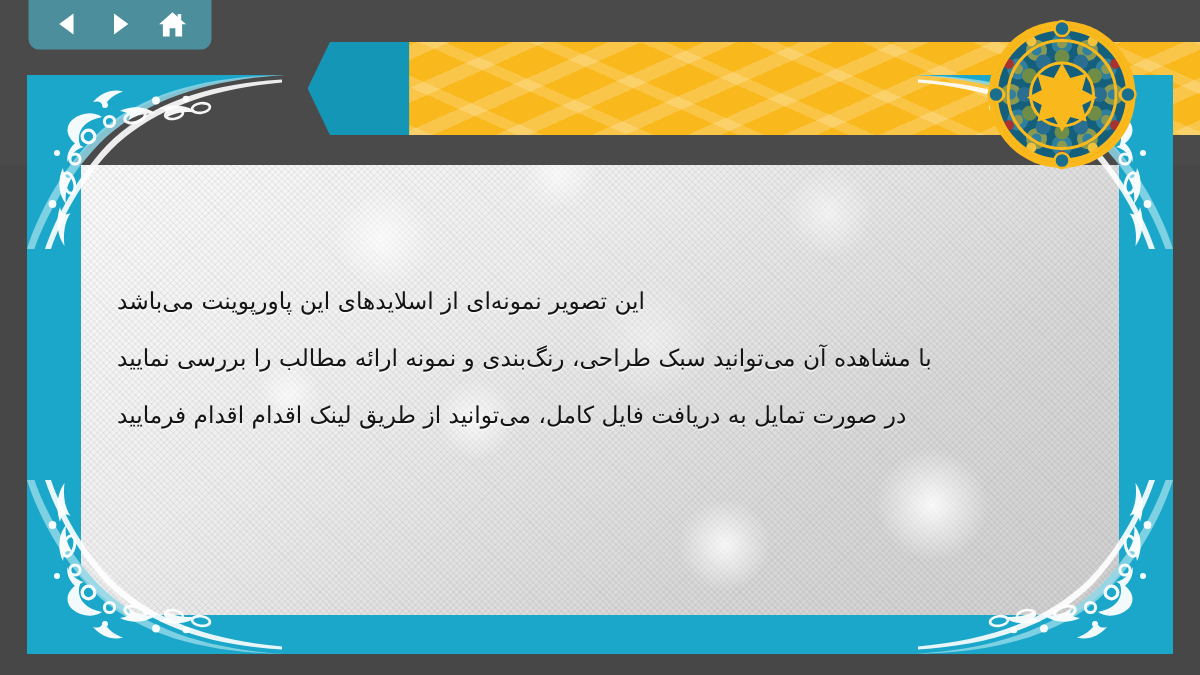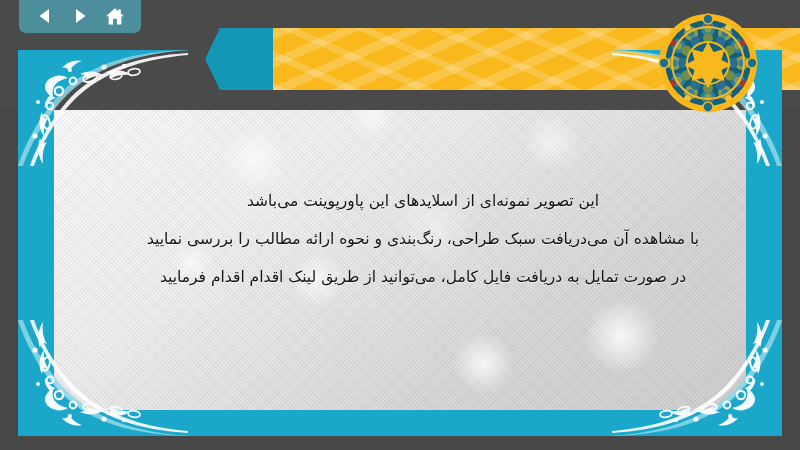--- a/index.html
+++ b/index.html
@@ -156,21 +156,21 @@
     width: 102px; height: 102px;
     z-index: 20;
   }
 
   
   .body-text {
     position: absolute;
     left: 60px; top: 132px;
     width: 690px;
     direction: rtl;
-    text-align: center;
+    text-align: left;
     z-index: 12;
     color: #141414;
     font-family: "DejaVu Sans", sans-serif;
     font-size: 15.5px;
     line-height: 2.46;
     text-shadow: 0 1px 0 rgba(255,255,255,0.55);
   }
   .body-text .bline { display: block; white-space: nowrap; }
   .body-text .bline.l1 { padding-left: 0px; }
 </style>
@@ -178,21 +178,21 @@
 <body>
 
 <div id="stage">
 
   <div class="slide-frame">
 
     <div class="paper"></div>
 
     <div class="body-text">
       <span class="bline l1">این تصویر نمونه‌ای از اسلایدهای این پاورپوینت می‌باشد</span>
-      <span class="bline">با مشاهده آن می‌دریافت سبک طراحی، رنگ‌بندی و نحوه ارائه مطالب را بررسی نمایید</span>
+      <span class="bline">با مشاهده آن می‌توانید سبک طراحی، رنگ‌بندی و نمونه ارائه مطالب را بررسی نمایید</span>
       <span class="bline">در صورت تمایل به دریافت فایل کامل، می‌توانید از طریق لینک اقدام اقدام فرمایید</span>
     </div>
   </div>
 
   <svg class="corner-sweep cs-tl" viewBox="0 0 172 116">
     <path d="M0,0 L172,0 C120,2 74,14 44,44 C16,72 4,104 0,116 Z" fill="#1ba7c9"></path>
     <path d="M172,0 C122,3 78,16 48,46 C22,73 9,104 5,116 L0,116 C4,103 17,70 44,42 C74,12 119,1 172,0 Z" fill="#8fd7e8" opacity="0.85"></path>
     <path d="M170,5 C124,9 84,22 56,50 C32,75 20,104 16,116 L12,116 C17,101 30,72 53,47 C82,18 122,6 170,3 Z" fill="#ffffff" opacity="0.9"></path>
     <g fill="#ffffff" opacity="0.95">
       <path d="M30,30 c6,-5 14,-6 20,-2 c-5,1 -10,3 -13,7 c-3,4 -3,9 -1,13 c-5,-2 -9,-7 -9,-11 c0,-3 1,-5 3,-7 Z"></path>

